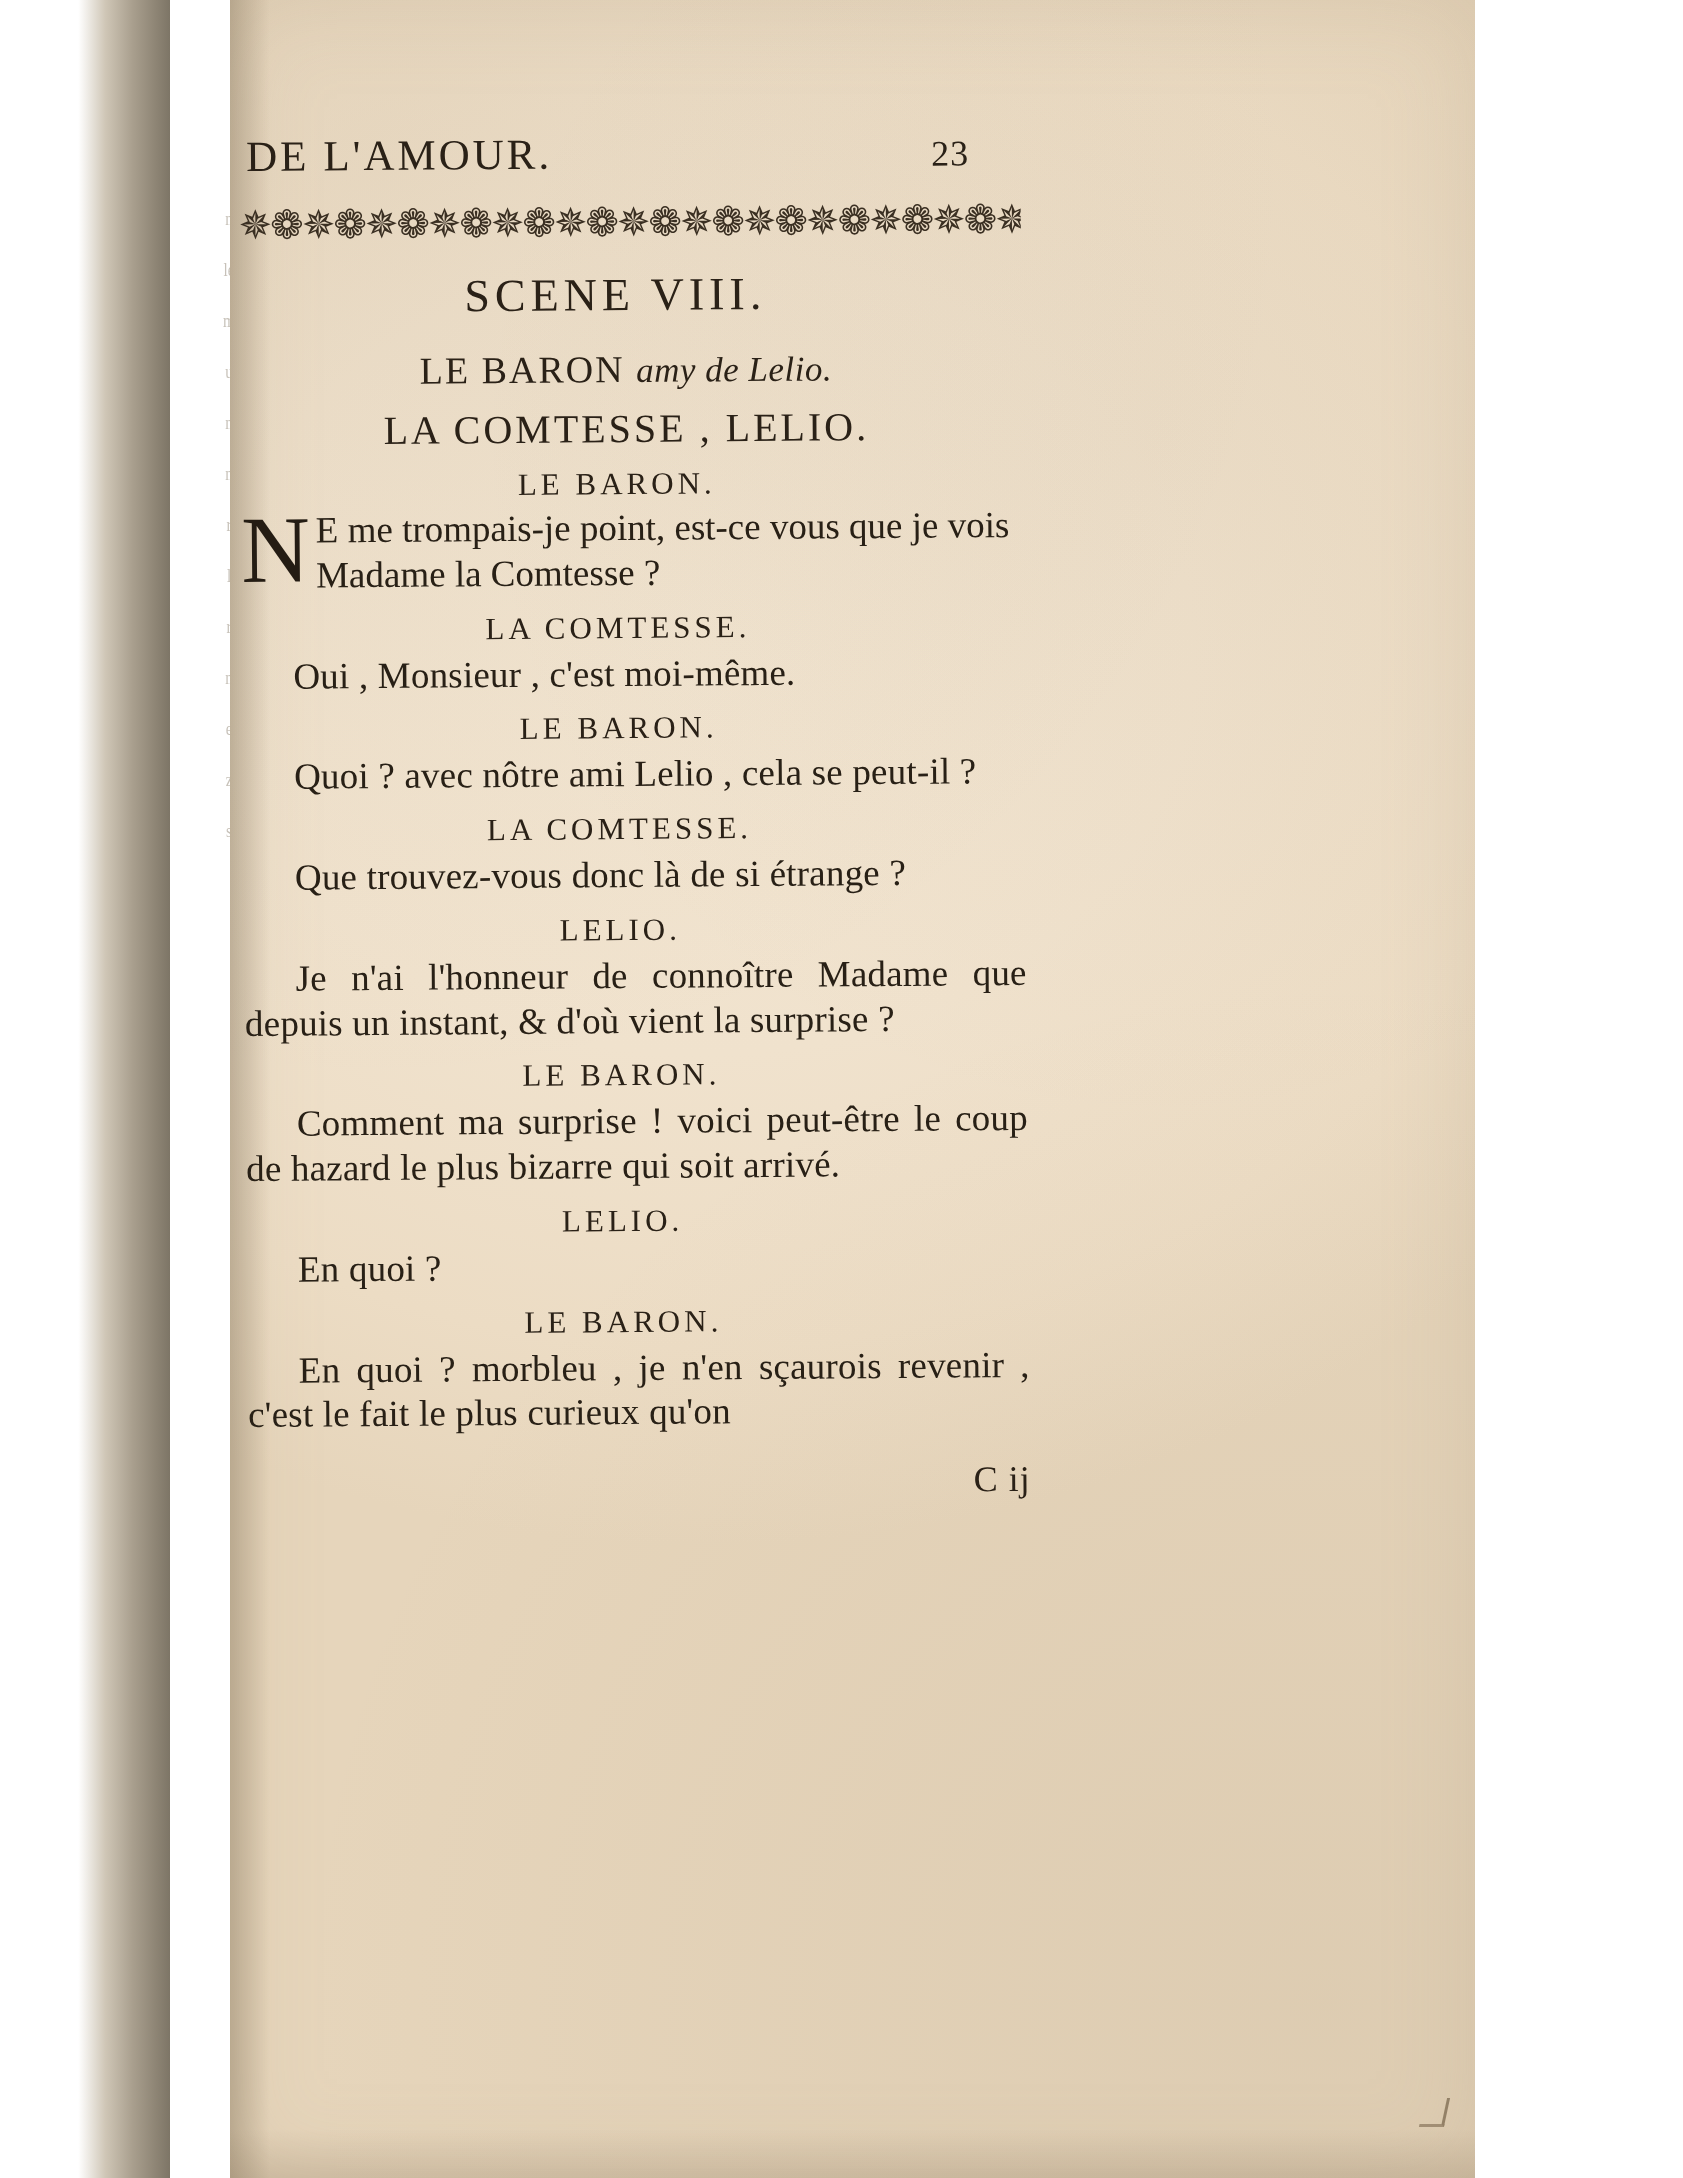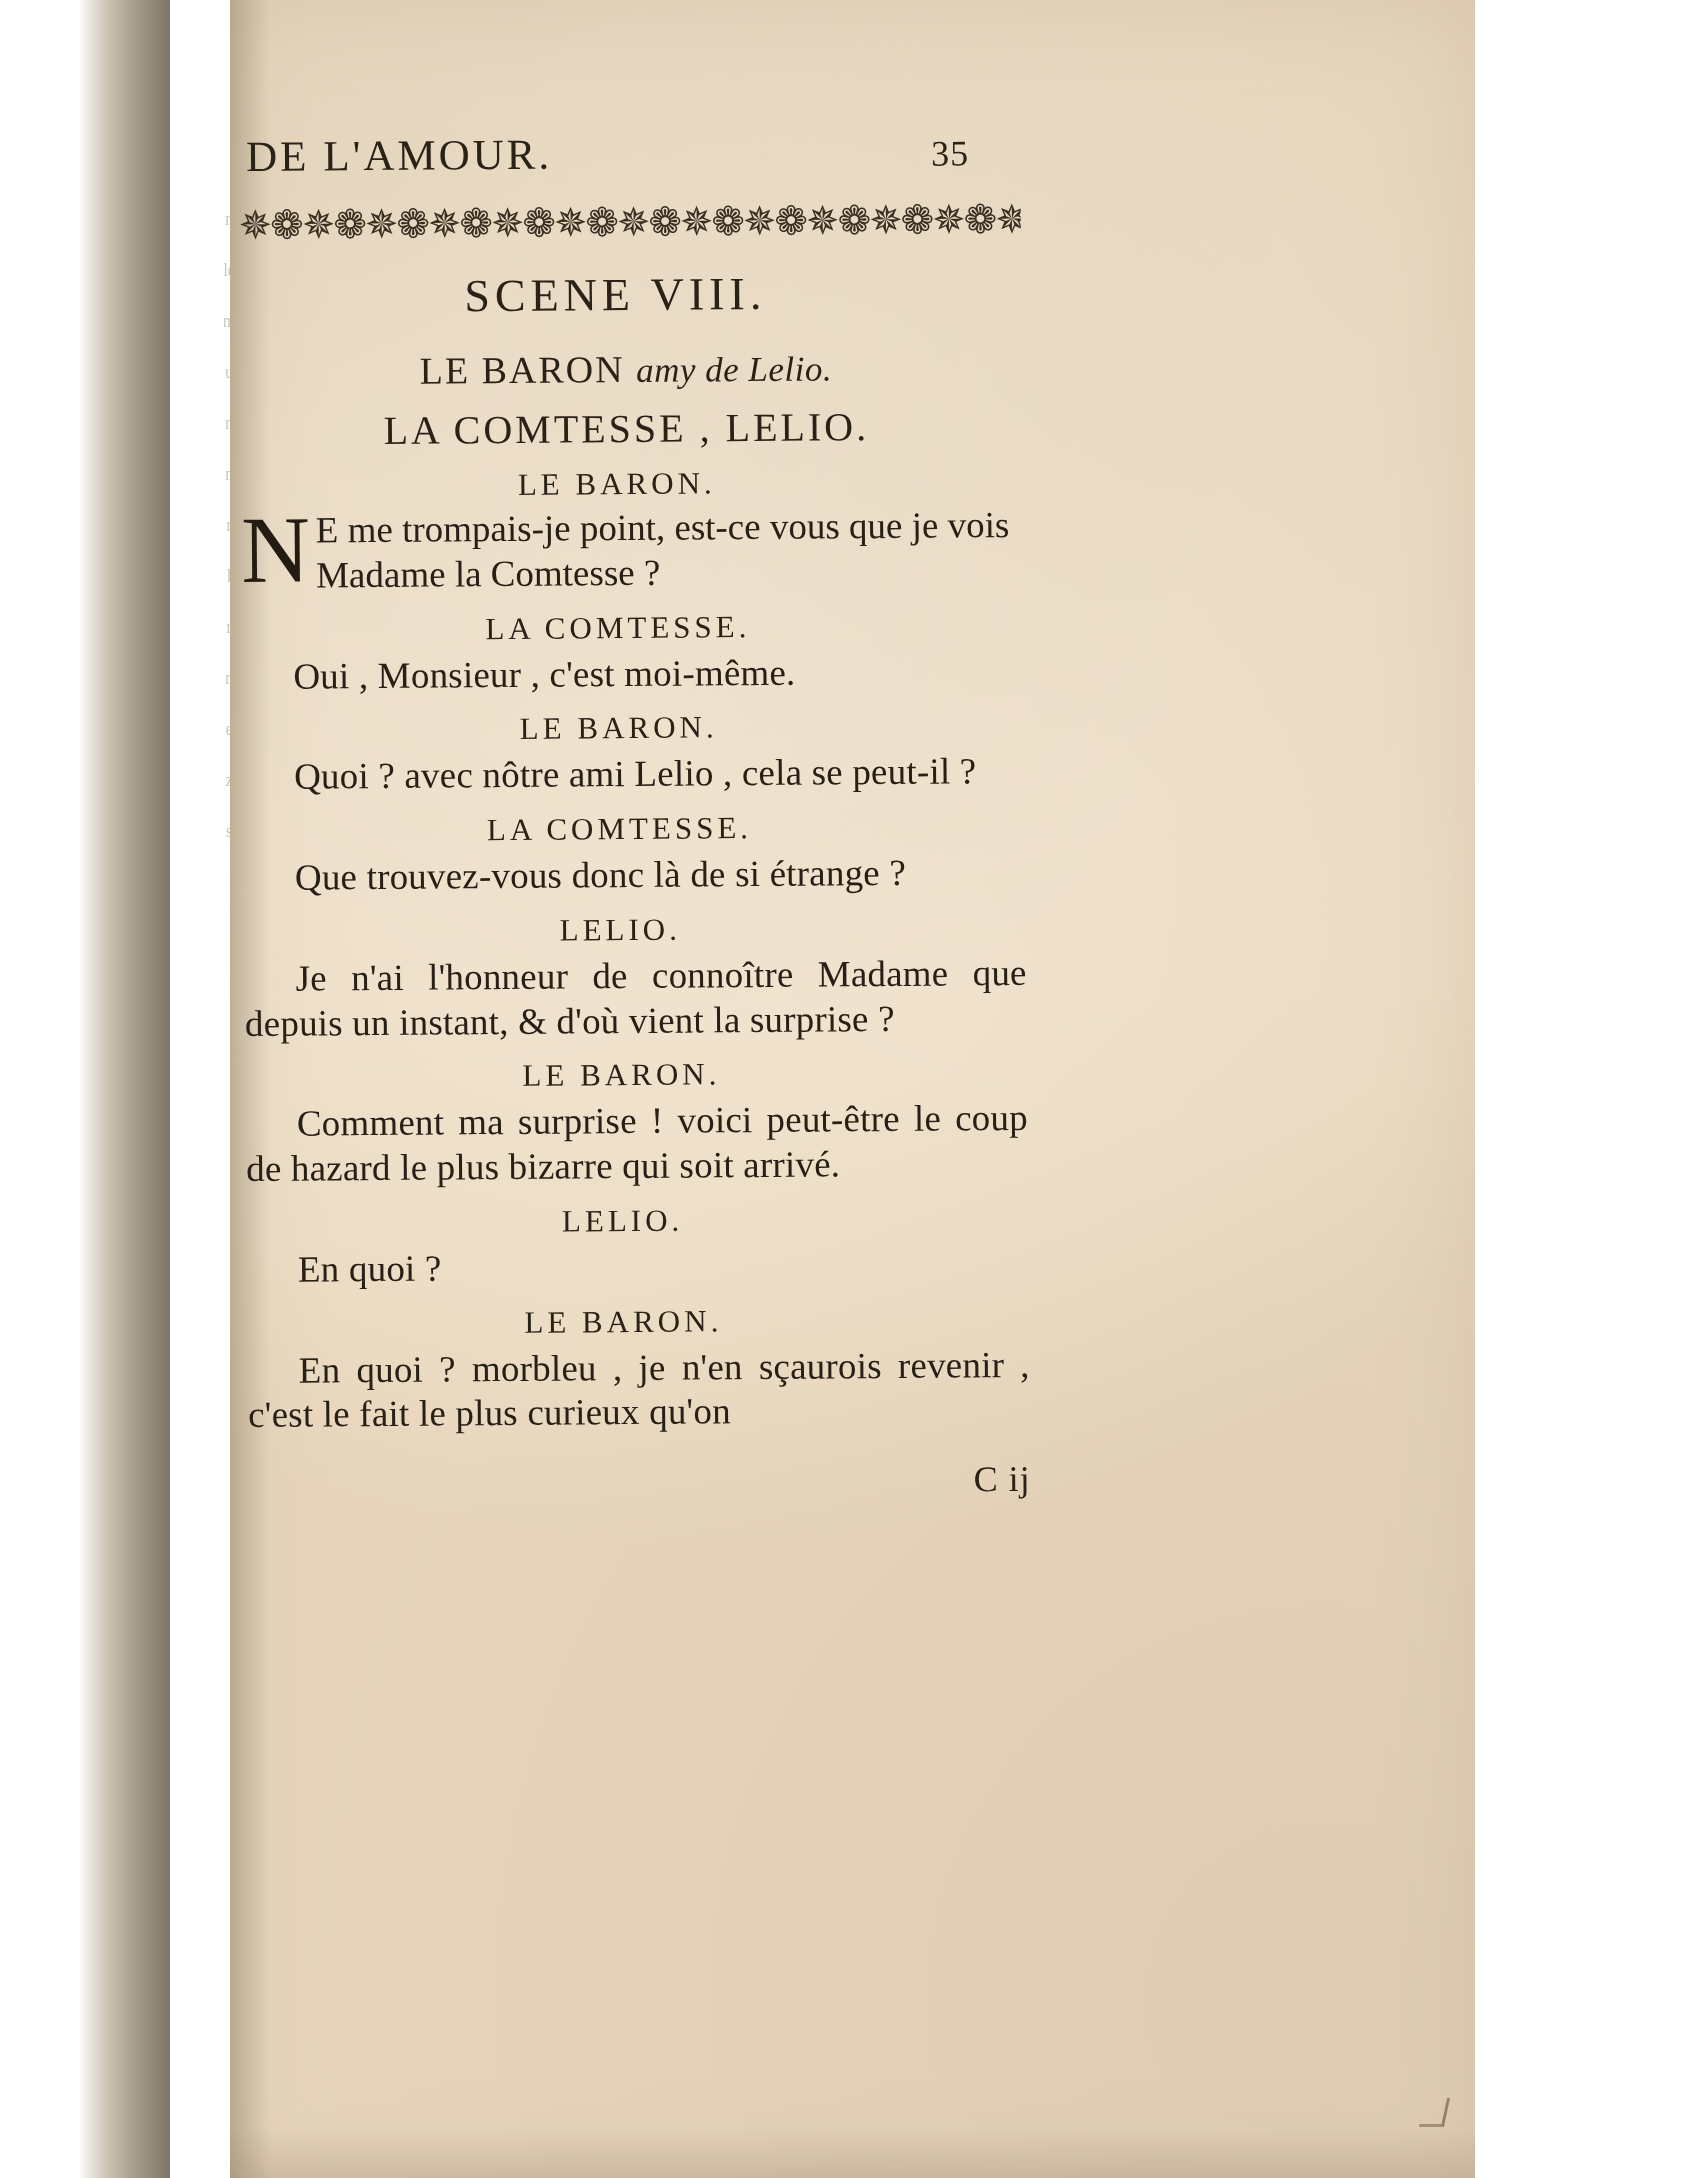--- a/index.html
+++ b/index.html
@@ -255,21 +255,21 @@
 
   <div class="page"></div>
   <div class="page-shadow-left"></div>
   <div class="page-shadow-bottom"></div>
   <div class="dogear"></div>
 
   <div class="textblock skew">
 
     <div class="running-head">
       <span class="rh-title">DE L'AMOUR.</span>
-      <span class="rh-folio">35</span>
+      <span class="rh-folio">23</span>
     </div>
 
     <div class="ornament">✵❁✵❁✵❁✵❁✵❁✵❁✵❁✵❁✵❁✵❁✵❁✵❁✵❁✵❁✵❁✵❁✵❁✵❁</div>
 
     <div class="scene-title">SCENE VIII.</div>
 
     <div class="cast-line">
       <span>LE BARON</span>
       <span class="ital">amy de Lelio.</span>
     </div>

